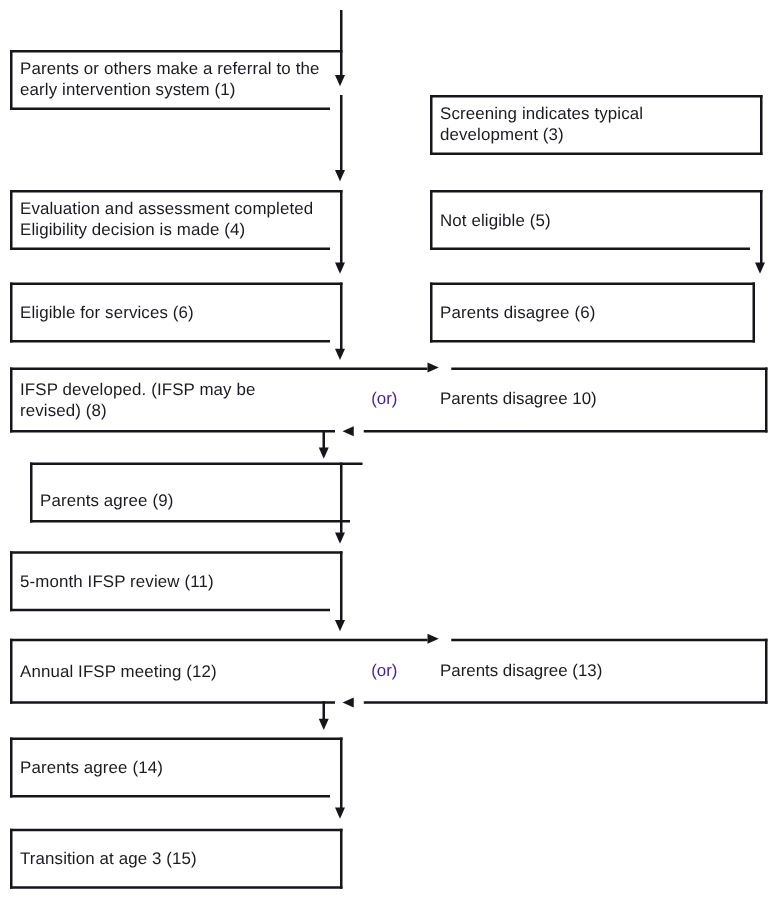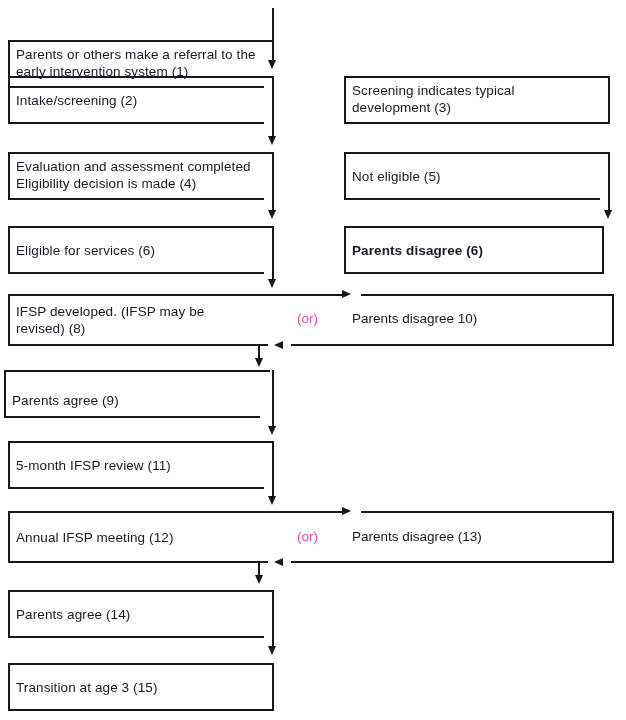--- a/index.html
+++ b/index.html
@@ -70,21 +70,21 @@
     border-left: 9px solid #15151c;
   }
   .arrow-left {
     border-top: 4.5px solid transparent;
     border-bottom: 4.5px solid transparent;
     border-right: 9px solid #15151c;
   }
 
   .or-label {
     position: absolute;
-    color: #ec4899;
+    color: #4c1d95;
     font-size: 13.5px;
     line-height: 17px;
   }
   .sub-label {
     position: absolute;
     color: #1a1a22;
     font-size: 13.5px;
     line-height: 17px;
   }
 </style>
@@ -97,26 +97,20 @@
     <div class="edge edge-t" style="left:0;top:0;width:266px;"></div>
     <div class="edge edge-l" style="left:0;top:0;height:48px;"></div>
     <div class="edge edge-b" style="left:0;top:46.4px;width:256px;"></div>
     <div class="label lbl-top">Parents or others make a referral to the
 early intervention system  (1)</div>
   </div>
 
   <div class="conn conn-v" style="left:272px;top:8px;height:54px;"></div>
   <div class="arrow arrow-down" style="left:268px;top:60px;"></div>
 
-  <div class="node" style="left:8px;top:76px;width:266px;height:48px;">
-    <div class="edge edge-t" style="left:0;top:0;width:266px;"></div>
-    <div class="edge edge-l" style="left:0;top:0;height:48px;"></div>
-    <div class="edge edge-b" style="left:0;top:46.4px;width:256px;"></div>
-    <div class="label lbl-mid">Intake/screening (2)</div>
-  </div>
   <div class="conn conn-v" style="left:272px;top:76px;height:62px;"></div>
   <div class="arrow arrow-down" style="left:268px;top:136px;"></div>
 
   <div class="node" style="left:344px;top:76px;width:266px;height:48px;">
     <div class="edge edge-t" style="left:0;top:0;width:266px;"></div>
     <div class="edge edge-l" style="left:0;top:0;height:48px;"></div>
     <div class="edge edge-b" style="left:0;top:46.4px;width:266px;"></div>
     <div class="edge edge-r" style="left:264.4px;top:0;height:48px;"></div>
     <div class="label lbl-top">Screening indicates typical
 development (3)</div>
@@ -143,21 +137,21 @@
 
   <div class="node" style="left:8px;top:226px;width:266px;height:48px;">
     <div class="edge edge-t" style="left:0;top:0;width:266px;"></div>
     <div class="edge edge-l" style="left:0;top:0;height:48px;"></div>
     <div class="edge edge-b" style="left:0;top:46.4px;width:256px;"></div>
     <div class="label lbl-mid">Eligible for services (6)</div>
   </div>
   <div class="conn conn-v" style="left:272px;top:226px;height:55px;"></div>
   <div class="arrow arrow-down" style="left:268px;top:279px;"></div>
 
-  <div class="node" style="left:344px;top:226px;width:260px;height:48px;font-weight:bold;">
+  <div class="node" style="left:344px;top:226px;width:260px;height:48px;">
     <div class="edge edge-t" style="left:0;top:0;width:260px;"></div>
     <div class="edge edge-l" style="left:0;top:0;height:48px;"></div>
     <div class="edge edge-b" style="left:0;top:46.4px;width:260px;"></div>
     <div class="edge edge-r" style="left:258.4px;top:0;height:48px;"></div>
     <div class="label lbl-mid">Parents disagree (6)</div>
   </div>
 
   <div class="node" style="left:8px;top:294px;width:483px;height:52px;">
 
     <div class="edge edge-t" style="left:0;top:0;width:334px;"></div>
@@ -176,21 +170,21 @@
 
   <div class="sub-label" style="left:352px;top:310px;">Parents disagree 10)</div>
 
   <div class="or-label" style="left:297px;top:310px;">(or)</div>
 
   <div class="arrow arrow-left" style="left:274px;top:340.6px;"></div>
 
   <div class="conn conn-v" style="left:258.4px;top:344.4px;height:16px;"></div>
   <div class="arrow arrow-down" style="left:254.7px;top:358px;"></div>
 
-  <div class="node" style="left:4px;top:370px;width:266px;height:60px;">
+  <div class="node" style="left:24px;top:370px;width:266px;height:60px;">
     <div class="edge edge-t" style="left:0;top:0;width:266px;"></div>
     <div class="edge edge-l" style="left:0;top:0;height:48px;"></div>
     <div class="edge edge-b" style="left:0;top:46.4px;width:256px;"></div>
     <div class="label lbl-mid">Parents agree (9)</div>
   </div>
   <div class="conn conn-v" style="left:272px;top:370px;height:58px;"></div>
   <div class="arrow arrow-down" style="left:268px;top:426px;"></div>
 
   <div class="node" style="left:8px;top:441px;width:266px;height:48px;">
     <div class="edge edge-t" style="left:0;top:0;width:266px;"></div>

